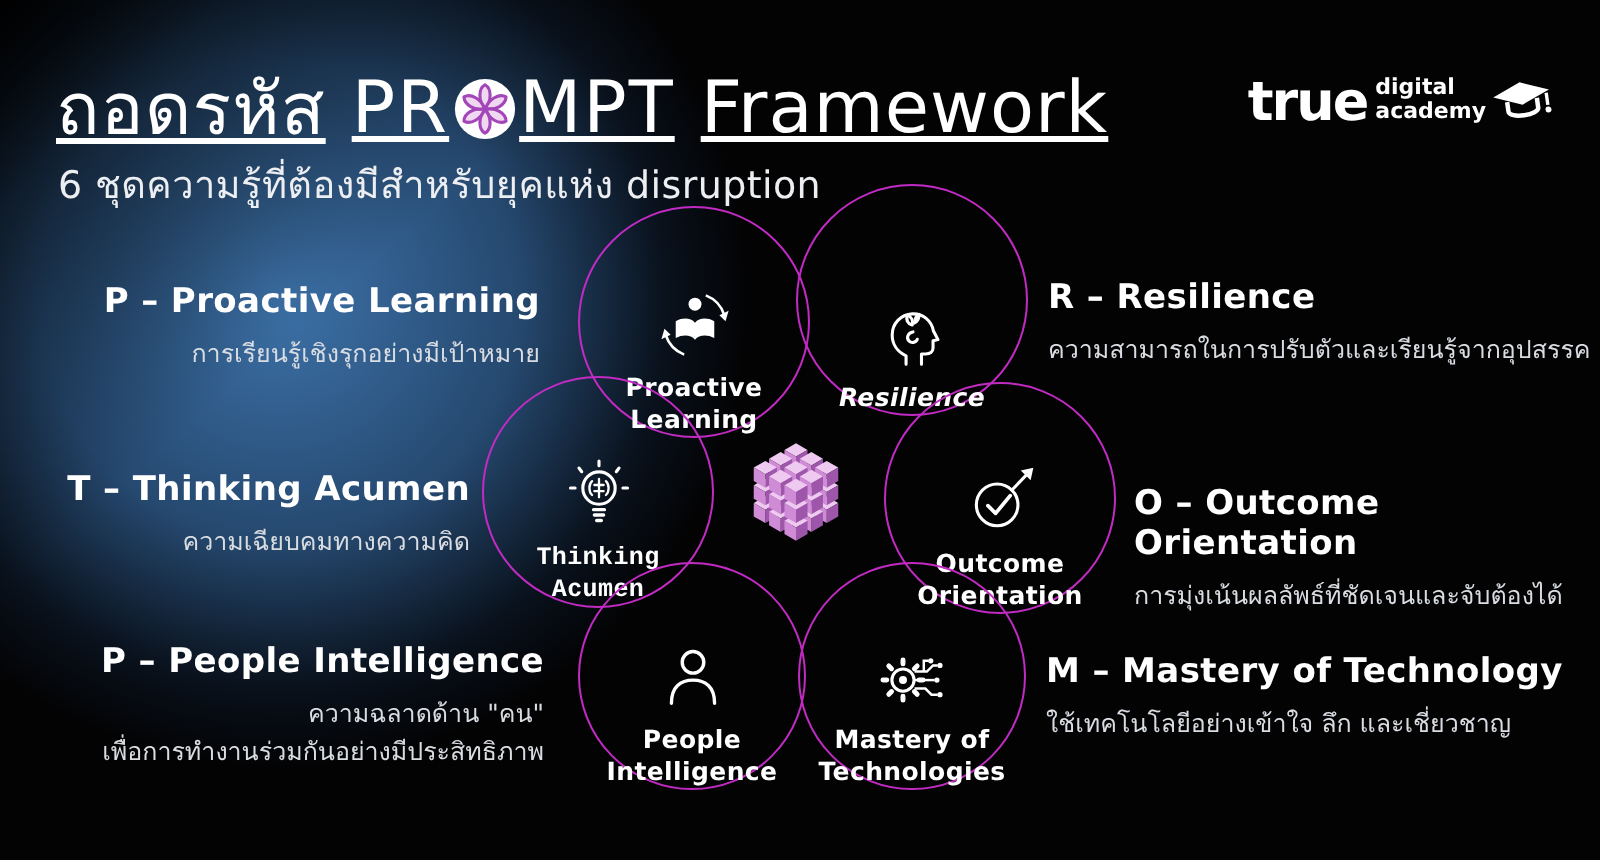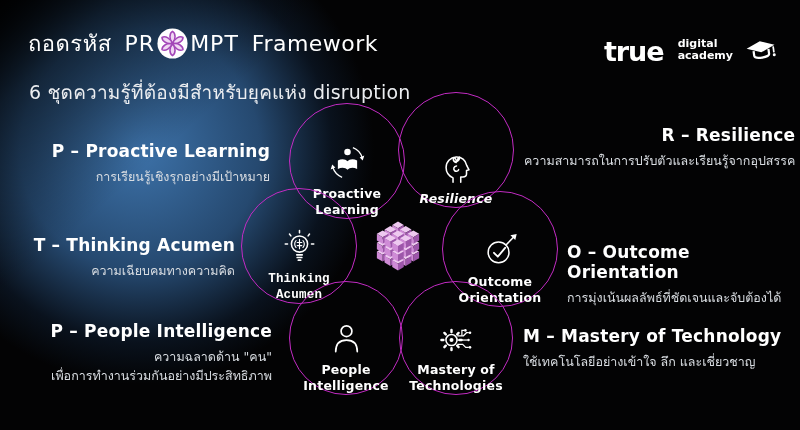--- a/index.html
+++ b/index.html
@@ -20,27 +20,27 @@
   }
   
   body::after {
     content:""; position:absolute; inset:0; z-index:0;
     background:linear-gradient(138deg, rgba(0,0,0,0.95) 0%, rgba(0,0,0,0.5) 9%, rgba(0,0,0,0) 26%);
   }
   .stage { position:absolute; inset:0; z-index:2; }
 
   
   .title { position:absolute; left:28px; top:26px; display:flex; align-items:center; gap:13px;
-           font-size:22px; font-weight:500; letter-spacing:0.5px; }
+           font-size:36px; font-weight:500; letter-spacing:0.5px;text-decoration:underline; }
   .title .latin { display:inline-flex; align-items:center; letter-spacing:1px; }
   .flower { width:33px; height:33px; margin:0 1px; }
   .subtitle { position:absolute; left:29px; top:77px; font-size:19px; color:#eceef1; letter-spacing:0.2px; }
 
   
-  .logo { position:absolute; right:24px; top:36px; display:flex; align-items:flex-start; gap:14px; }
+  .logo { position:absolute; right:24px; top:36px; display:flex; align-items:flex-start; gap:4px; }
   .logo .brand { font-size:27px; font-weight:bold; letter-spacing:-1px; line-height:0.95; margin-top:3px; }
   .logo .lsub { display:flex; flex-direction:column; font-size:11px; font-weight:bold; line-height:1.05; margin-top:2px; }
   .logo .cap { width:30px; height:22px; margin-top:3px; margin-left:-1px; transform:rotate(-8deg); }
 
   
   .circle { position:absolute; border:1.8px solid var(--accent-magenta,#c22bc3); border-radius:50%;
             background:transparent; display:flex; flex-direction:column; align-items:center;
             justify-content:flex-end; text-align:center; gap:5px; padding-top:2px; }
   .c1 { left:289px; top:103px; width:116px; height:116px; }
   .c2 { left:398px; top:92px; width:116px; height:116px;font-style:italic; }
@@ -57,21 +57,21 @@
 
   
   .side { position:absolute; }
   .side .h { font-size:17px; font-weight:600; letter-spacing:0.2px; }
   .side .d { font-size:12.5px; color:#d9dde2; line-height:1.5; margin-top:7px; }
   .left  { text-align:right; }
   .right { text-align:left; }
   .lt1 { right:530px; top:141px; }
   .lt2 { right:565px; top:235px; }
   .lt3 { right:528px; top:321px; }
-  .rt1 { left:524px; top:125px;text-align:right; }
+  .rt1 { left:524px; top:139px; }
   .rt2 { left:567px; top:242px; }
   .rt3 { left:523px; top:326px; }
 </style>
 </head>
 <body>
 
 <div class="stage">
 
   <div class="title">
     <span>ถอดรหัส</span>

